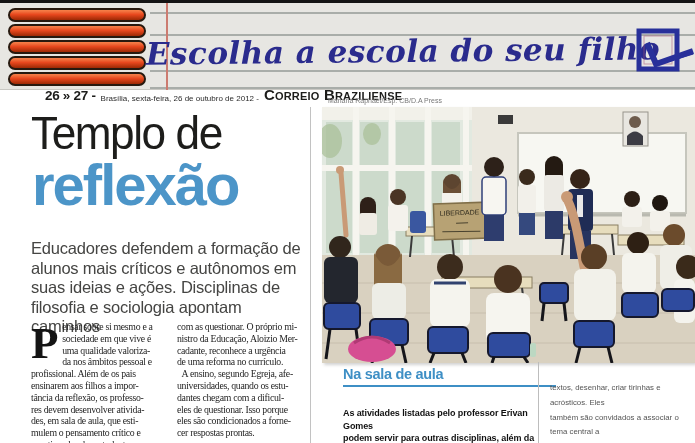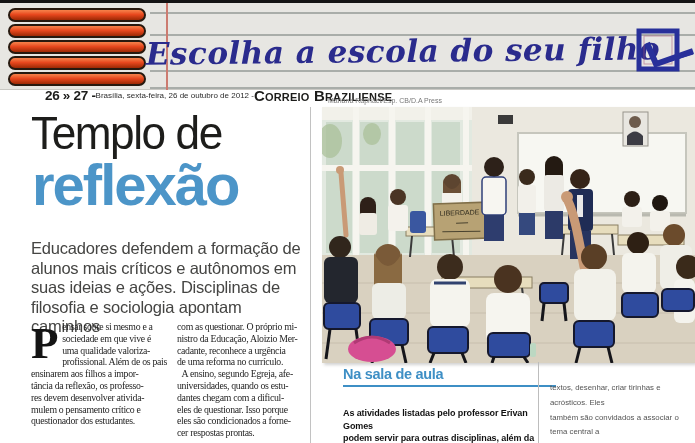--- a/index.html
+++ b/index.html
@@ -15,21 +15,21 @@
   .ruled{left:150px;width:545px;height:2px;background:#a9ada9}
   #banner-redline{left:166px;top:0;width:2px;height:87px;background:#cc7b70}
   .bar{left:8px;width:138px;height:14px;border-radius:8px;border:2px solid #27190f;
        background:linear-gradient(#f47b45 8%,#e8481e 45%,#a32c07 95%)}
   #slogan{left:172px;top:20px;width:462px;height:56px;display:flex;align-items:center;justify-content:center;
           font-family:"DejaVu Serif",serif;font-style:italic;font-weight:bold;font-size:31px;
           color:#2a2b8d;transform:rotate(-.6deg);letter-spacing:.5px;white-space:nowrap}
   #checkbox{left:636px;top:24px}
 
   
-  #page-header{left:45px;top:87px;height:16px;display:flex;align-items:center;white-space:nowrap}
+  #page-header{left:45px;top:87px;height:16px;display:flex;align-items:flex-end;gap:5px;white-space:nowrap}
   #page-numbers{font-weight:bold;font-size:13.5px;letter-spacing:-.3px}
   #dateline{font-size:8px;color:#2b2b2b}
   #masthead{font-weight:bold;font-size:15px;font-variant:small-caps;letter-spacing:.2px}
 
   
   #headline-black{left:31px;top:109px;font-size:46px;line-height:48px;font-weight:400;letter-spacing:-1.5px;
                   transform:scaleX(.96);transform-origin:left;color:#1d1d1b;white-space:nowrap}
   #headline-blue{left:32px;top:155px;font-size:58px;line-height:60px;font-weight:bold;letter-spacing:-2px;
                  color:#4c95c8;white-space:nowrap}
   #deck{left:31px;top:239px;width:278px;font-size:16.5px;line-height:19.5px;color:#454543;letter-spacing:-.2px}
@@ -103,24 +103,26 @@
     <div>filosofia e sociologia apontam caminhos</div>
   </div>
 
 <div class="abs" id="bodycols">
   <div class="col" id="col1">
     <span class="dropcap">P</span>
     <div>
         <div>ensar sobre si mesmo e a</div>
         <div>sociedade em que vive é</div>
         <div>uma qualidade valoriza-</div>
+        <div>da nos âmbitos pessoal e</div>
         <div>profissional. Além de os pais</div>
         <div>ensinarem aos filhos a impor-</div>
         <div>tância da reflexão, os professo-</div>
         <div>res devem desenvolver ativida-</div>
+        <div>des, em sala de aula, que esti-</div>
         <div>mulem o pensamento crítico e</div>
         <div>questionador dos estudantes.</div>
       </div>
   </div>
   <div class="col" id="col2">
     <div>
         <div>com as questionar. O próprio mi-</div>
         <div>nistro da Educação, Aloizio Mer-</div>
         <div>cadante, reconhece a urgência</div>
         <div>de uma reforma no currículo.</div>

